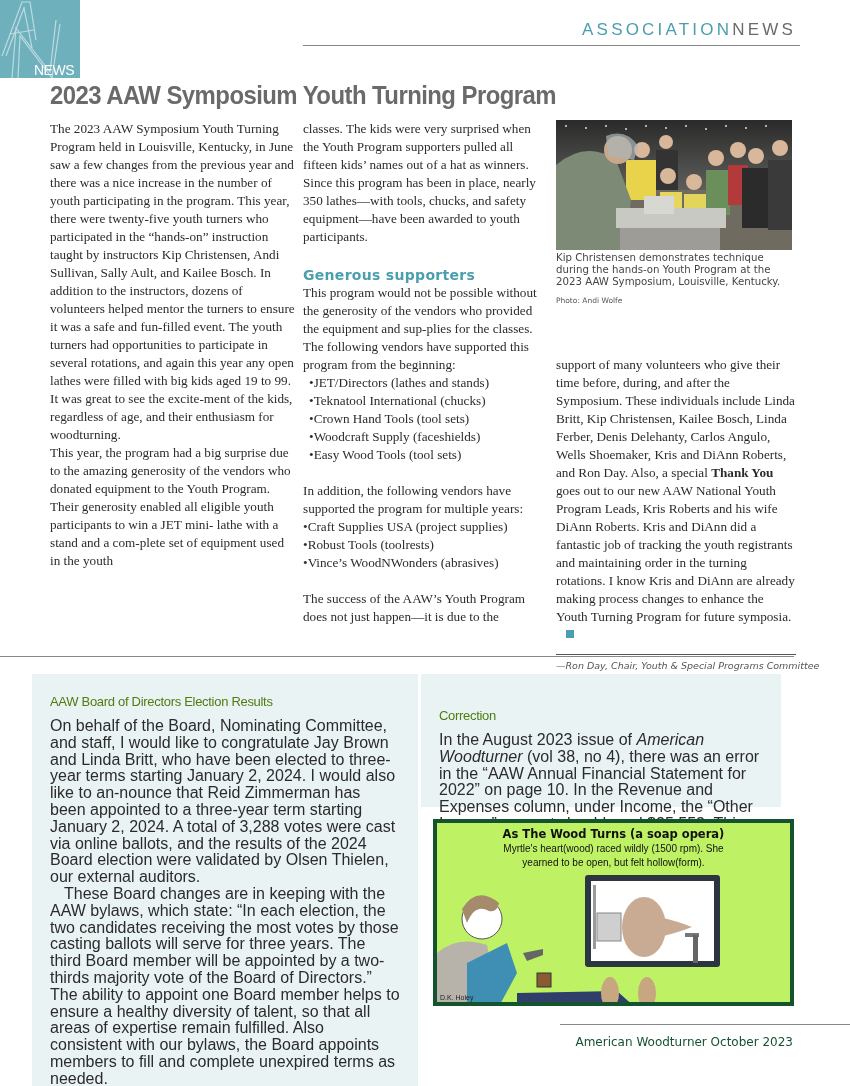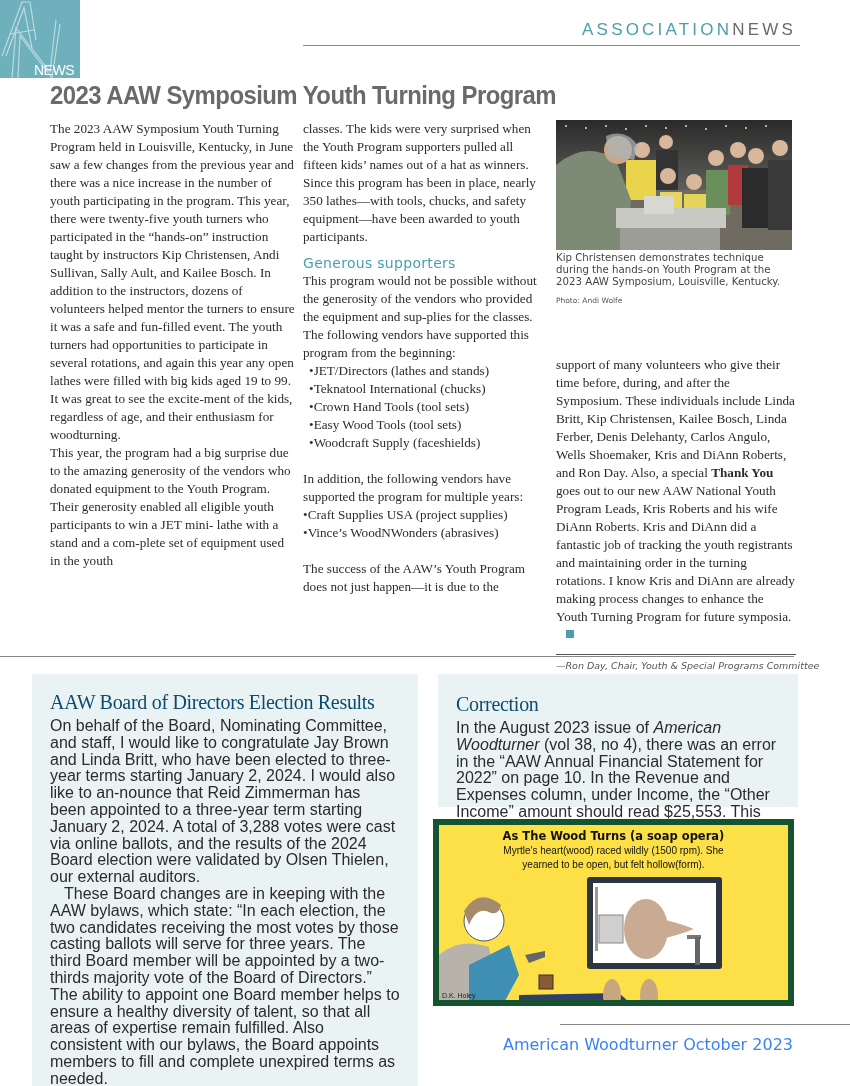--- a/index.html
+++ b/index.html
@@ -16,55 +16,55 @@
   .header-rule { position: absolute; left: 303px; top: 45px; width: 497px; height: 1px; background: #888; }
 
   .page-title { position: absolute; left: 50px; top: 80px; font-family: "Liberation Sans", sans-serif; font-weight: bold; font-size: 26px; color: #6a6a6a; letter-spacing: -0.6px; transform: scaleX(0.92); transform-origin: left; white-space: nowrap; }
 
   
   .col { position: absolute; font-size: 13.2px; line-height: 18px; color: #2b2b2b; }
   .col1 { left: 50px; top: 120px; width: 245px; }
   .col2 { left: 303px; top: 120px; width: 245px; }
   .col3 { left: 556px; top: 323px; width: 240px; margin-top: 33px; }
   .col p { margin: 0; }
-  .subhead { font-family: "DejaVu Sans", sans-serif; font-weight: normal; color: #4a9fae; font-size: 14px; line-height: 18px; margin-top: 8px; letter-spacing: 0.3px; }
+  .subhead { font-family: "DejaVu Sans", sans-serif; font-weight: bold; color: #4a9fae; font-size: 14px; line-height: 18px; margin-top: 20px; letter-spacing: 0.3px; }
   .col ul { list-style: none; }
   .col .bl li::before { content: "\2022 "; }
   .col .bl.indent li { padding-left: 6px; }
   .gap { height: 18px; }
   .end-square { display: inline-block; width: 8px; height: 8px; background: #4a9fae; margin-left: 10px; vertical-align: 1px; }
   .byline-rule { height: 1px; background: #555; margin-top: 10px; }
   .byline { font-family: "DejaVu Sans", sans-serif; font-style: italic; font-size: 9.5px; color: #555; margin-top: 4px; line-height: 14px; white-space: nowrap; }
 
   
   .photo { position: absolute; left: 556px; top: 120px; width: 236px; height: 130px; overflow: hidden; background: #6d6a62; }
   .caption { position: absolute; left: 556px; top: 252px; width: 240px; font-family: "DejaVu Sans", sans-serif; font-size: 10.2px; line-height: 12px; color: #444; }
   .photo-credit { position: absolute; left: 556px; top: 296px; font-family: "DejaVu Sans", sans-serif; font-size: 7.5px; color: #555; }
 
   .section-rule { position: absolute; left: 0; top: 656px; width: 794px; height: 1px; background: #888; }
 
   
   .box { position: absolute; background: #eaf3f4; }
   .board-box { left: 32px; top: 674px; width: 386px; height: 412px; padding: 16px 18px; }
-  .correction-box { left: 438px; top: 674px; width: 360px; height: 133px; padding: 18px 18px; }
-  .box h2 { font-family: Liberation Serif, serif; font-weight: normal; color: #0c4a6e; font-size: 20px; line-height: 24px; letter-spacing: -0.3px; white-space: nowrap; }
+  .correction-box { left: 421px; top: 674px; width: 360px; height: 133px; padding: 30px 18px; }
+  .box h2 { font-family: Liberation Sans, sans-serif; font-weight: normal; color: #4d7c0f; font-size: 13px; line-height: 24px; letter-spacing: -0.3px; white-space: nowrap; }
   .box .body { font-family: "Liberation Sans", sans-serif; font-size: 16px; line-height: 16.8px; color: #2b2b2b; margin-top: 4px; }
   .box .body p + p.ind { text-indent: 14px; }
   .box .sig { margin-top: 6px; }
 
   
-  .cartoon { position: absolute; left: 433px; top: 819px; width: 361px; height: 187px; border: 6px solid #14532d; background: #fde047; overflow: hidden; }
+  .cartoon { position: absolute; left: 433px; top: 819px; width: 361px; height: 187px; border: 4px solid #14532d; background: #bef264; overflow: hidden; }
   .cartoon-title { position: absolute; left: 0; width: 100%; top: 4px; text-align: center; font-family: "DejaVu Sans", sans-serif; font-weight: bold; font-size: 11.5px; color: #111; }
   .cartoon-text { position: absolute; left: 0; width: 100%; top: 19px; text-align: center; font-family: "Liberation Sans", sans-serif; font-size: 10px; line-height: 14px; color: #111; }
   .cartoon svg { position: absolute; left: 0; top: 0; }
   .cartoon-sig { position: absolute; left: 3px; bottom: 1px; font-family: "Liberation Sans", sans-serif; font-size: 7px; color: #222; }
 
   
   .footer-rule { position: absolute; left: 560px; top: 1024px; width: 290px; height: 1px; background: #888; }
-  .footer { position: absolute; right: 57px; top: 1035px; font-family: "DejaVu Sans", sans-serif; font-size: 16px; color: #3b82f6; }
+  .footer { position: absolute; right: 57px; top: 1035px; font-family: "DejaVu Sans", sans-serif; font-size: 12px; color: #14532d; }
 </style>
 </head>
 <body>
 
 <div class="logo-box">
   <svg width="80" height="78">
     <g fill="none" stroke="#cfe6ea" stroke-width="1.2" opacity="0.8">
       <path d="M2 56 L22 2 L30 2 L36 40"></path>
       <path d="M6 56 L24 8 L32 48"></path>
       <path d="M10 34 L34 30"></path>
@@ -86,27 +86,28 @@
 </div>
 
 <div class="col col2">
   <p>classes. The kids were very surprised when the Youth Program supporters pulled all fifteen kids’ names out of a hat as winners. Since this program has been in place, nearly 350 lathes—with tools, chucks, and safety equipment—have been awarded to youth participants.</p>
   <div class="subhead">Generous supporters</div>
   <p>This program would not be possible without the generosity of the vendors who provided the equipment and sup-plies for the classes. The following vendors have supported this program from the beginning:</p>
   <ul class="bl indent">
     <li>JET/Directors (lathes and stands)</li>
     <li>Teknatool International (chucks)</li>
     <li>Crown Hand Tools (tool sets)</li>
+    <li>Woodcraft Supply (faceshields)</li>
     <li>Easy Wood Tools (tool sets)</li>
-    <li>Woodcraft Supply (faceshields)</li>
   </ul>
   <div class="gap"></div>
   <p>In addition, the following vendors have supported the program for multiple years:</p>
   <ul class="bl">
     <li>Craft Supplies USA (project supplies)</li>
+    <li>Robust Tools (toolrests)</li>
     <li>Vince’s WoodNWonders (abrasives)</li>
   </ul>
   <div class="gap"></div>
   <p>The success of the AAW’s Youth Program does not just happen—it is due to the</p>
 </div>
 
 <div class="photo">
   <svg width="236" height="130">
     <defs>
       <linearGradient id="ceil" x1="0" y1="0" x2="0" y2="1">

